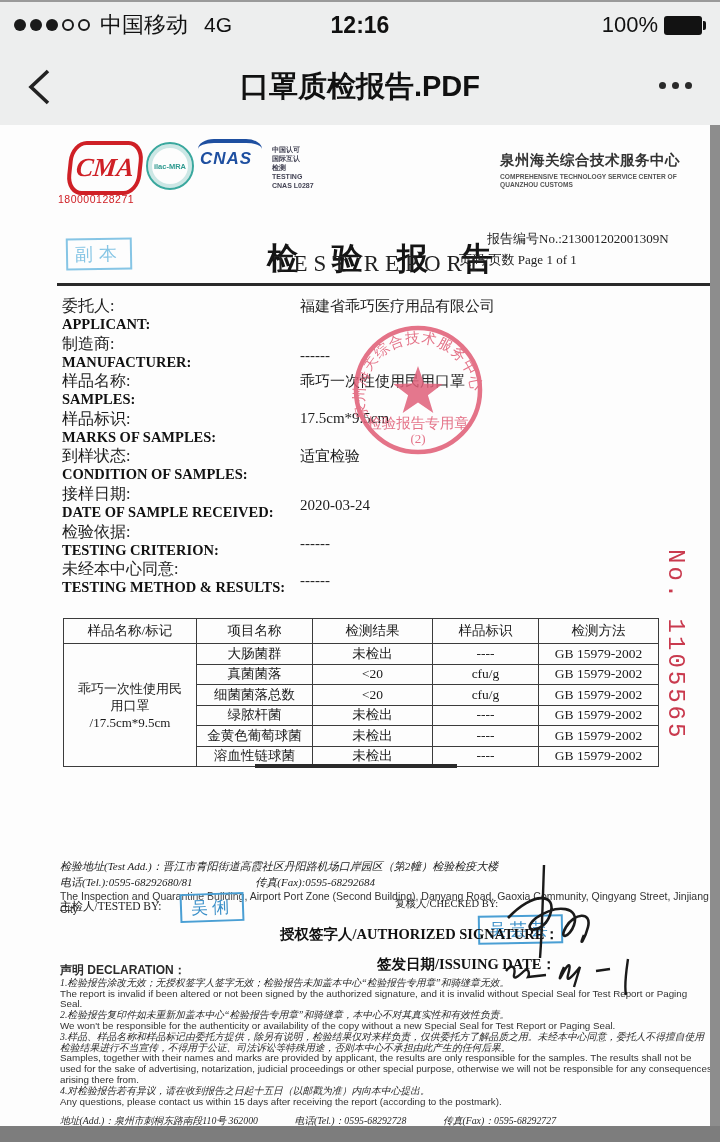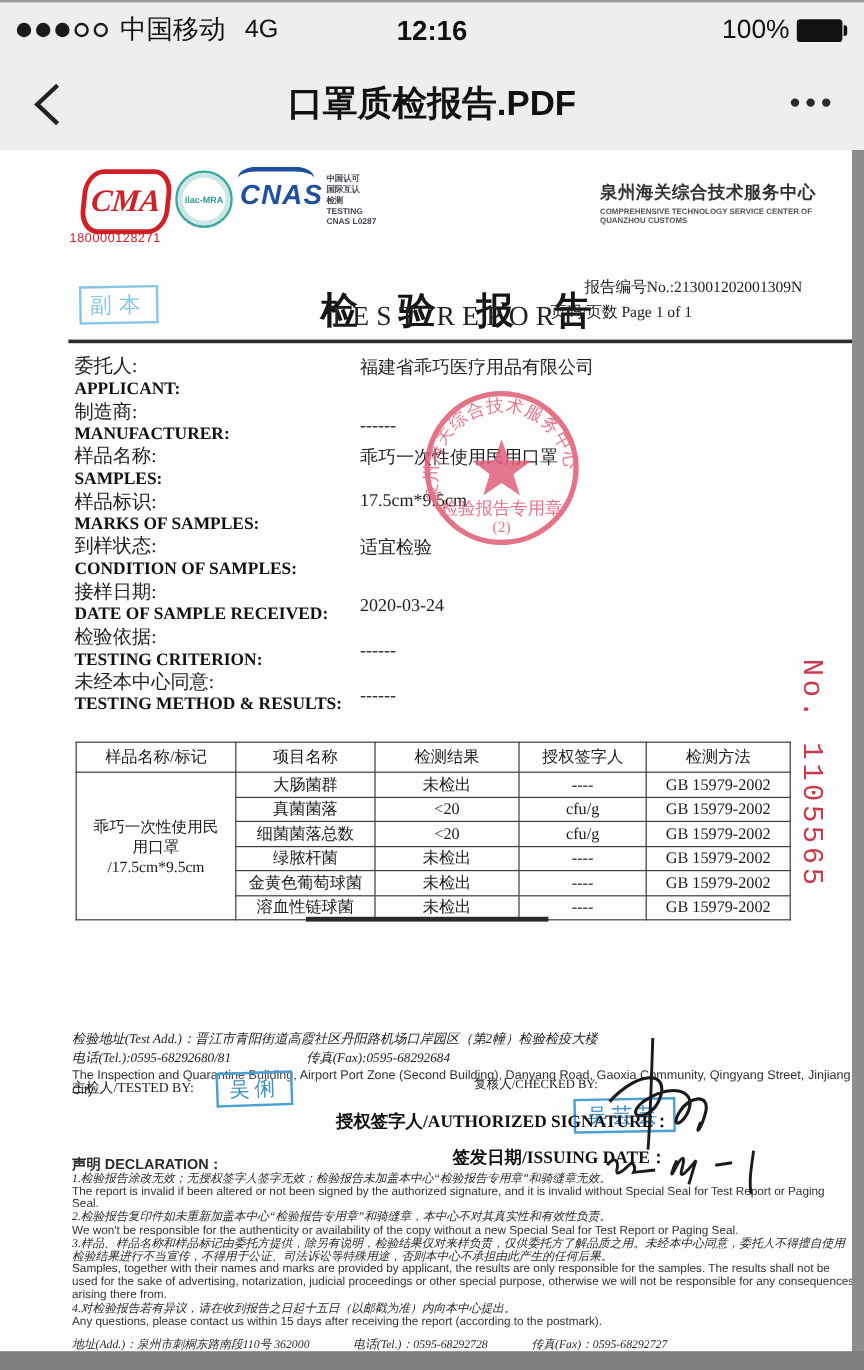--- a/index.html
+++ b/index.html
@@ -33,21 +33,21 @@
   
   .cma{position:absolute;left:68px;top:16px;width:66px;height:46px;border:4px solid #cf2026;border-radius:16px/20px;
        transform:skewX(-6deg);display:flex;align-items:center;justify-content:center;}
   .cma span{font-family:"Liberation Serif",serif;font-weight:bold;font-style:italic;font-size:26px;color:#cf2026;}
   .cma-num{position:absolute;left:58px;top:68px;font-family:"Liberation Sans",sans-serif;font-size:10.5px;color:#cf2026;letter-spacing:.5px;}
   .ilac{position:absolute;left:146px;top:17px;width:44px;height:44px;border:2px solid #3aa89e;border-radius:50%;
         display:flex;align-items:center;justify-content:center;box-shadow:inset 0 0 0 4px rgba(58,168,158,.25);}
   .ilac span{font-family:"Liberation Sans",sans-serif;font-size:7.5px;font-weight:bold;color:#2f9a90;}
   .cnas{position:absolute;left:200px;top:24px;}
   .cnas-arc{position:absolute;left:-2px;top:-10px;width:64px;height:16px;border-top:4px solid #1e4fa0;border-radius:50%/100%;}
-  .cnas span{font-family:"Liberation Sans",sans-serif;font-weight:bold;font-style:italic;font-size:23px;color:#1e4fa0;letter-spacing:1px;}
+  .cnas span{font-family:"Liberation Sans",sans-serif;font-weight:bold;font-style:italic;font-size:17px;color:#1e4fa0;letter-spacing:1px;}
   .cnas-lines{position:absolute;left:272px;top:20px;font-family:"Liberation Sans",sans-serif;font-size:7px;
               font-weight:bold;color:#445;line-height:9px;}
   .org{position:absolute;left:500px;top:26px;width:205px;}
   .org-cn{font-size:14.5px;font-weight:bold;color:#333;letter-spacing:.5px;}
   .org-en{margin-top:3px;font-family:"Liberation Sans",sans-serif;font-size:6.6px;font-weight:bold;color:#555;line-height:8px;}
   
   .t-cn{position:absolute;left:140px;top:85px;width:480px;text-align:center;font-size:31px;font-weight:bold;
         letter-spacing:34px;text-indent:34px;color:#151515;margin-top:28px;}
   .t-en{position:absolute;left:140px;top:126px;width:480px;text-align:center;font-size:23px;letter-spacing:6px;color:#222;}
   .rep-no{position:absolute;left:487px;top:105px;font-size:13px;color:#222;}
@@ -233,21 +233,21 @@
           <col style="width:116px">
           <col style="width:120px">
           <col style="width:106px">
           <col style="width:120px">
         </colgroup>
       <tbody>
           <tr>
         <th>样品名称/标记</th>
         <th>项目名称</th>
         <th>检测结果</th>
-        <th>授权签字人</th>
+        <th>样品标识</th>
         <th>检测方法</th>
       </tr>
       <tr>
         <td class="samplecell" rowspan="6">乖巧一次性使用民
 用口罩
 /17.5cm*9.5cm</td>
         <td>大肠菌群</td>
         <td>未检出</td>
         <td>----</td>
         <td>GB 15979-2002</td>

